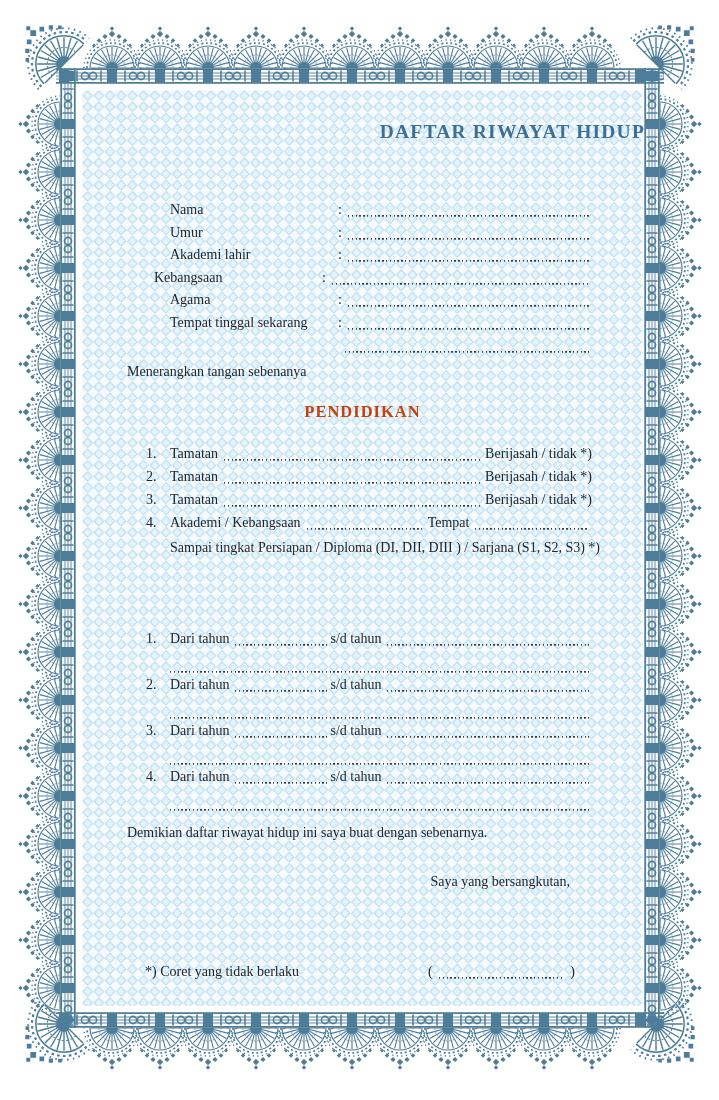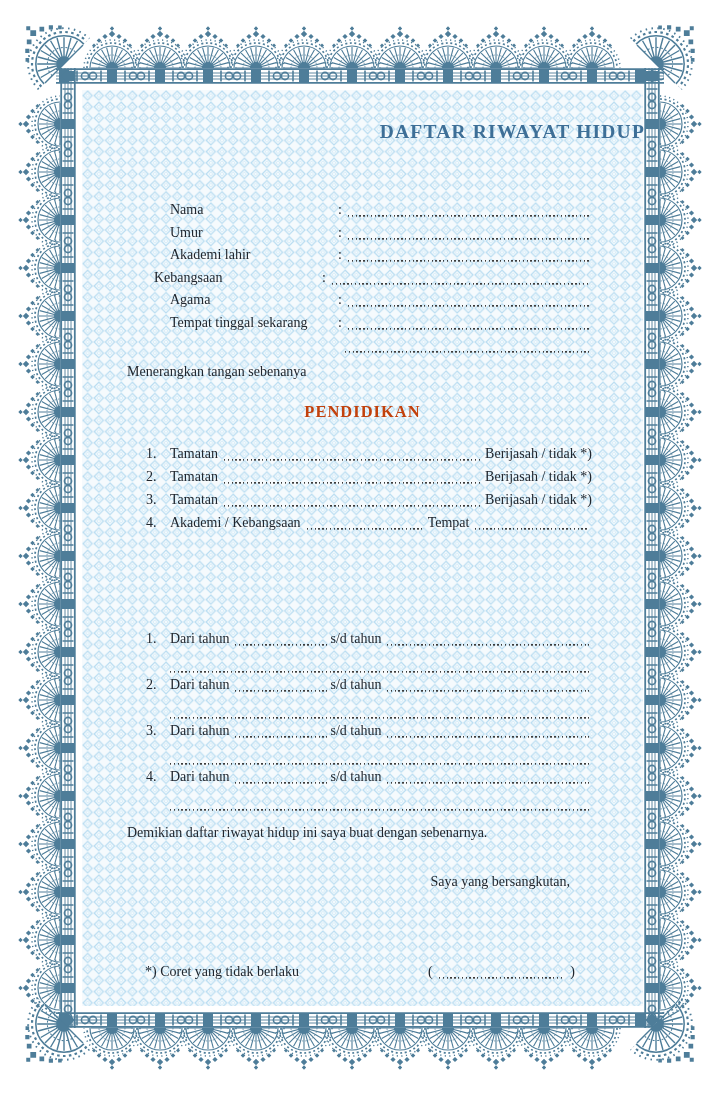--- a/index.html
+++ b/index.html
@@ -242,20 +242,21 @@
       <span class="dots"></span>
       <span>Berijasah / tidak *)</span>
     </div>
     <div class="line flexrow" style="top:425px;left:66px;right:53px">
       <span class="num">4.</span>
       <span>Akademi / Kebangsaan</span>
       <span class="dots fixed" style="width:118px"></span>
       <span>Tempat</span>
       <span class="dots"></span>
     </div>
+    <div class="line" style="top:450px;left:90px">Sampai tingkat Persiapan / Diploma (DI, DII, DIII ) / Sarjana (S1, S2, S3) *)</div>
 
 
     <div class="line flexrow" style="top:541px;left:66px;right:53px">
       <span class="num">1.</span>
       <span>Dari tahun</span>
       <span class="dots fixed" style="width:92px"></span>
       <span>s/d tahun</span>
       <span class="dots"></span>
     </div>
     <div class="line flexrow" style="top:568px;left:90px;right:53px">

